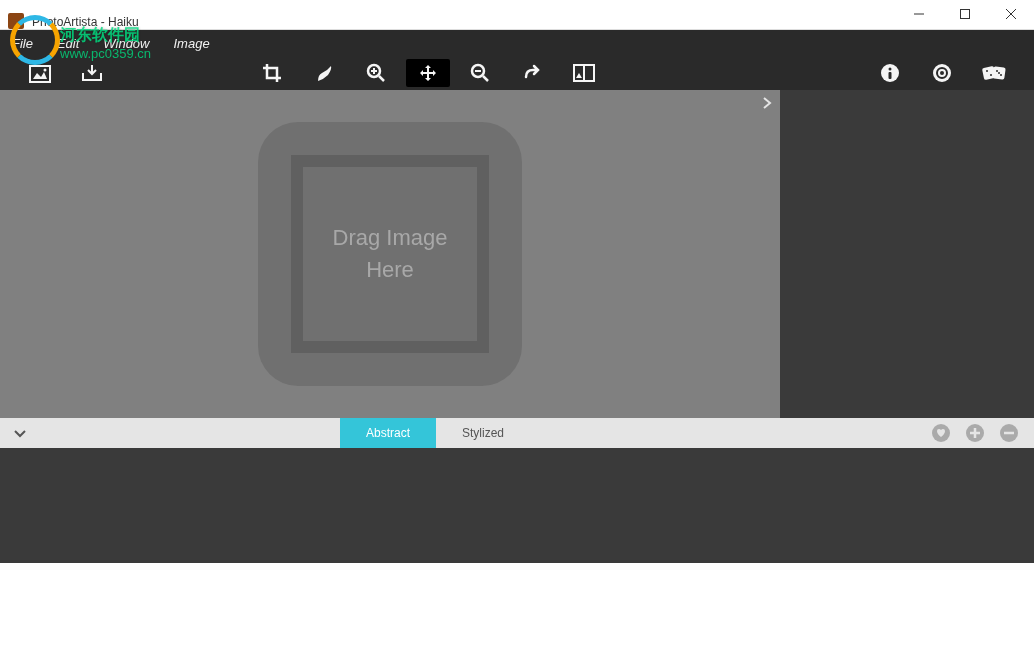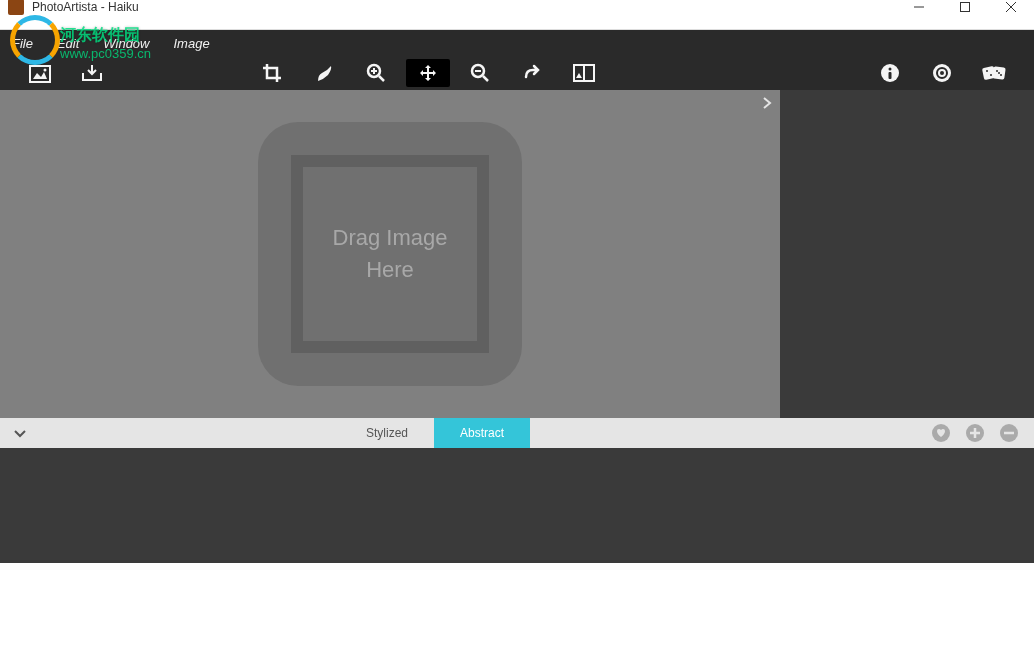--- a/index.html
+++ b/index.html
@@ -1,19 +1,19 @@
 <!DOCTYPE html>
 <html><head>
 <meta charset="utf-8">
 <style>
 * { margin: 0; padding: 0; box-sizing: border-box; }
 body { font-family: "Segoe UI", Arial, sans-serif; width: 1034px; height: 663px; overflow: hidden; background: #fff; }
 
 
-.titlebar { height: 30px; background: #fff; display: flex; align-items: center; padding: 0 0 16px 8px; border-bottom: 1px solid #ddd; position: relative; }
+.titlebar { height: 30px; background: #fff; display: flex; align-items: flex-end; padding: 0 0 0 8px; border-bottom: 1px solid #ddd; position: relative; }
 .titlebar .app-icon { width: 16px; height: 16px; background: #8b4513; border-radius: 2px; margin-right: 8px; }
 .titlebar .title { font-size: 12px; color: #333; }
 .titlebar .window-controls { margin-left: auto; display: flex; }
 .titlebar .window-controls .ctrl { width: 46px; height: 30px; display: flex; align-items: center; justify-content: center; font-size: 14px; color: #333; cursor: pointer; }
 
 
 .watermark { position: absolute; top: 10px; left: 5px; z-index: 100; pointer-events: none; }
 .watermark-logo { display: inline-block; width: 50px; height: 50px; position: relative; }
 .watermark-logo::before { content: ''; position: absolute; width: 40px; height: 40px; border: 5px solid; border-color: #2eb8e6 #f7a400 #2eb8e6 #f7a400; border-radius: 50%; top: 5px; left: 5px; }
 .watermark-text { position: absolute; top: 15px; left: 55px; color: #00d97e; font-size: 16px; font-weight: bold; text-shadow: 0 0 3px rgba(0,0,0,0.3); white-space: nowrap; opacity: 0.85; }
@@ -196,22 +196,22 @@
   <div class="side-panel"></div>
 </div>
 
 <div class="tabbar">
   <div class="expand-btn">
     <svg width="14" height="10" viewBox="0 0 14 10">
         <path d="M2 3 L7 8 L12 3" fill="none" stroke="#555" stroke-width="2"></path>
       </svg>
   </div>
   <div class="tabs">
+    <div class="tab active">Abstract</div>
     <div class="tab">Stylized</div>
-    <div class="tab active">Abstract</div>
   </div>
   <div class="right-tools">
     <div class="rbtn">
       <svg width="20" height="20" viewBox="0 0 20 20">
           <circle cx="10" cy="10" r="9" fill="#aaa"></circle>
           <path d="M10 14 Q6 11 6 8 Q6 6 8 6 Q9 6 10 7 Q11 6 12 6 Q14 6 14 8 Q14 11 10 14 Z" fill="#e5e5e5"></path>
         </svg>
     </div>
     <div class="rbtn">
       <svg width="20" height="20" viewBox="0 0 20 20">

